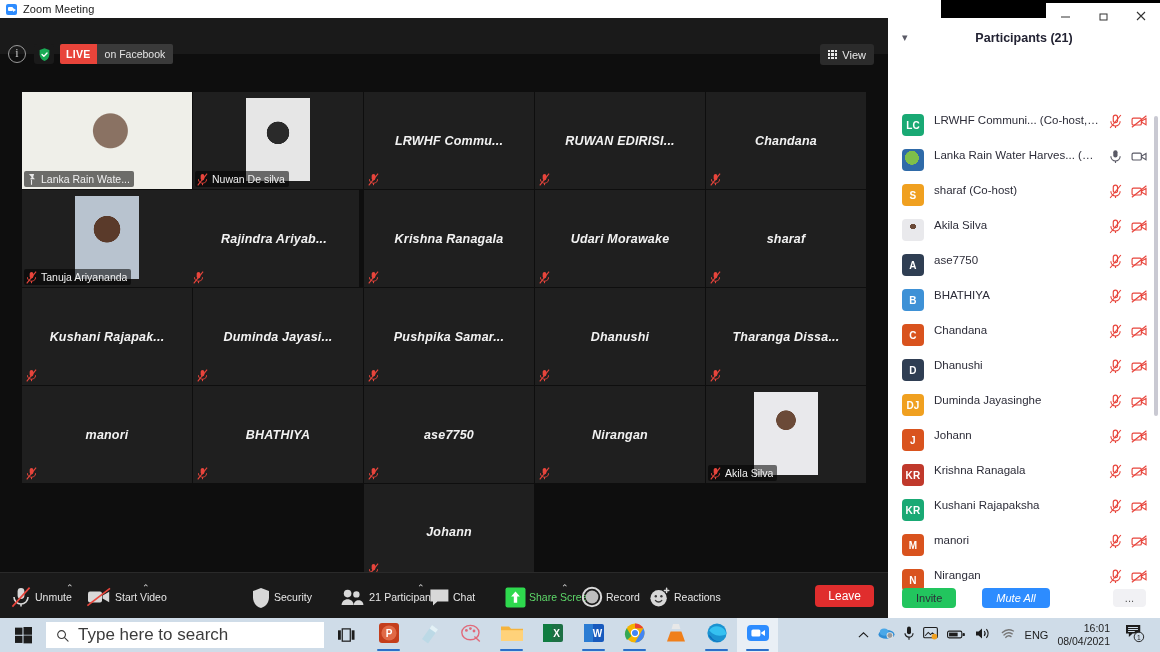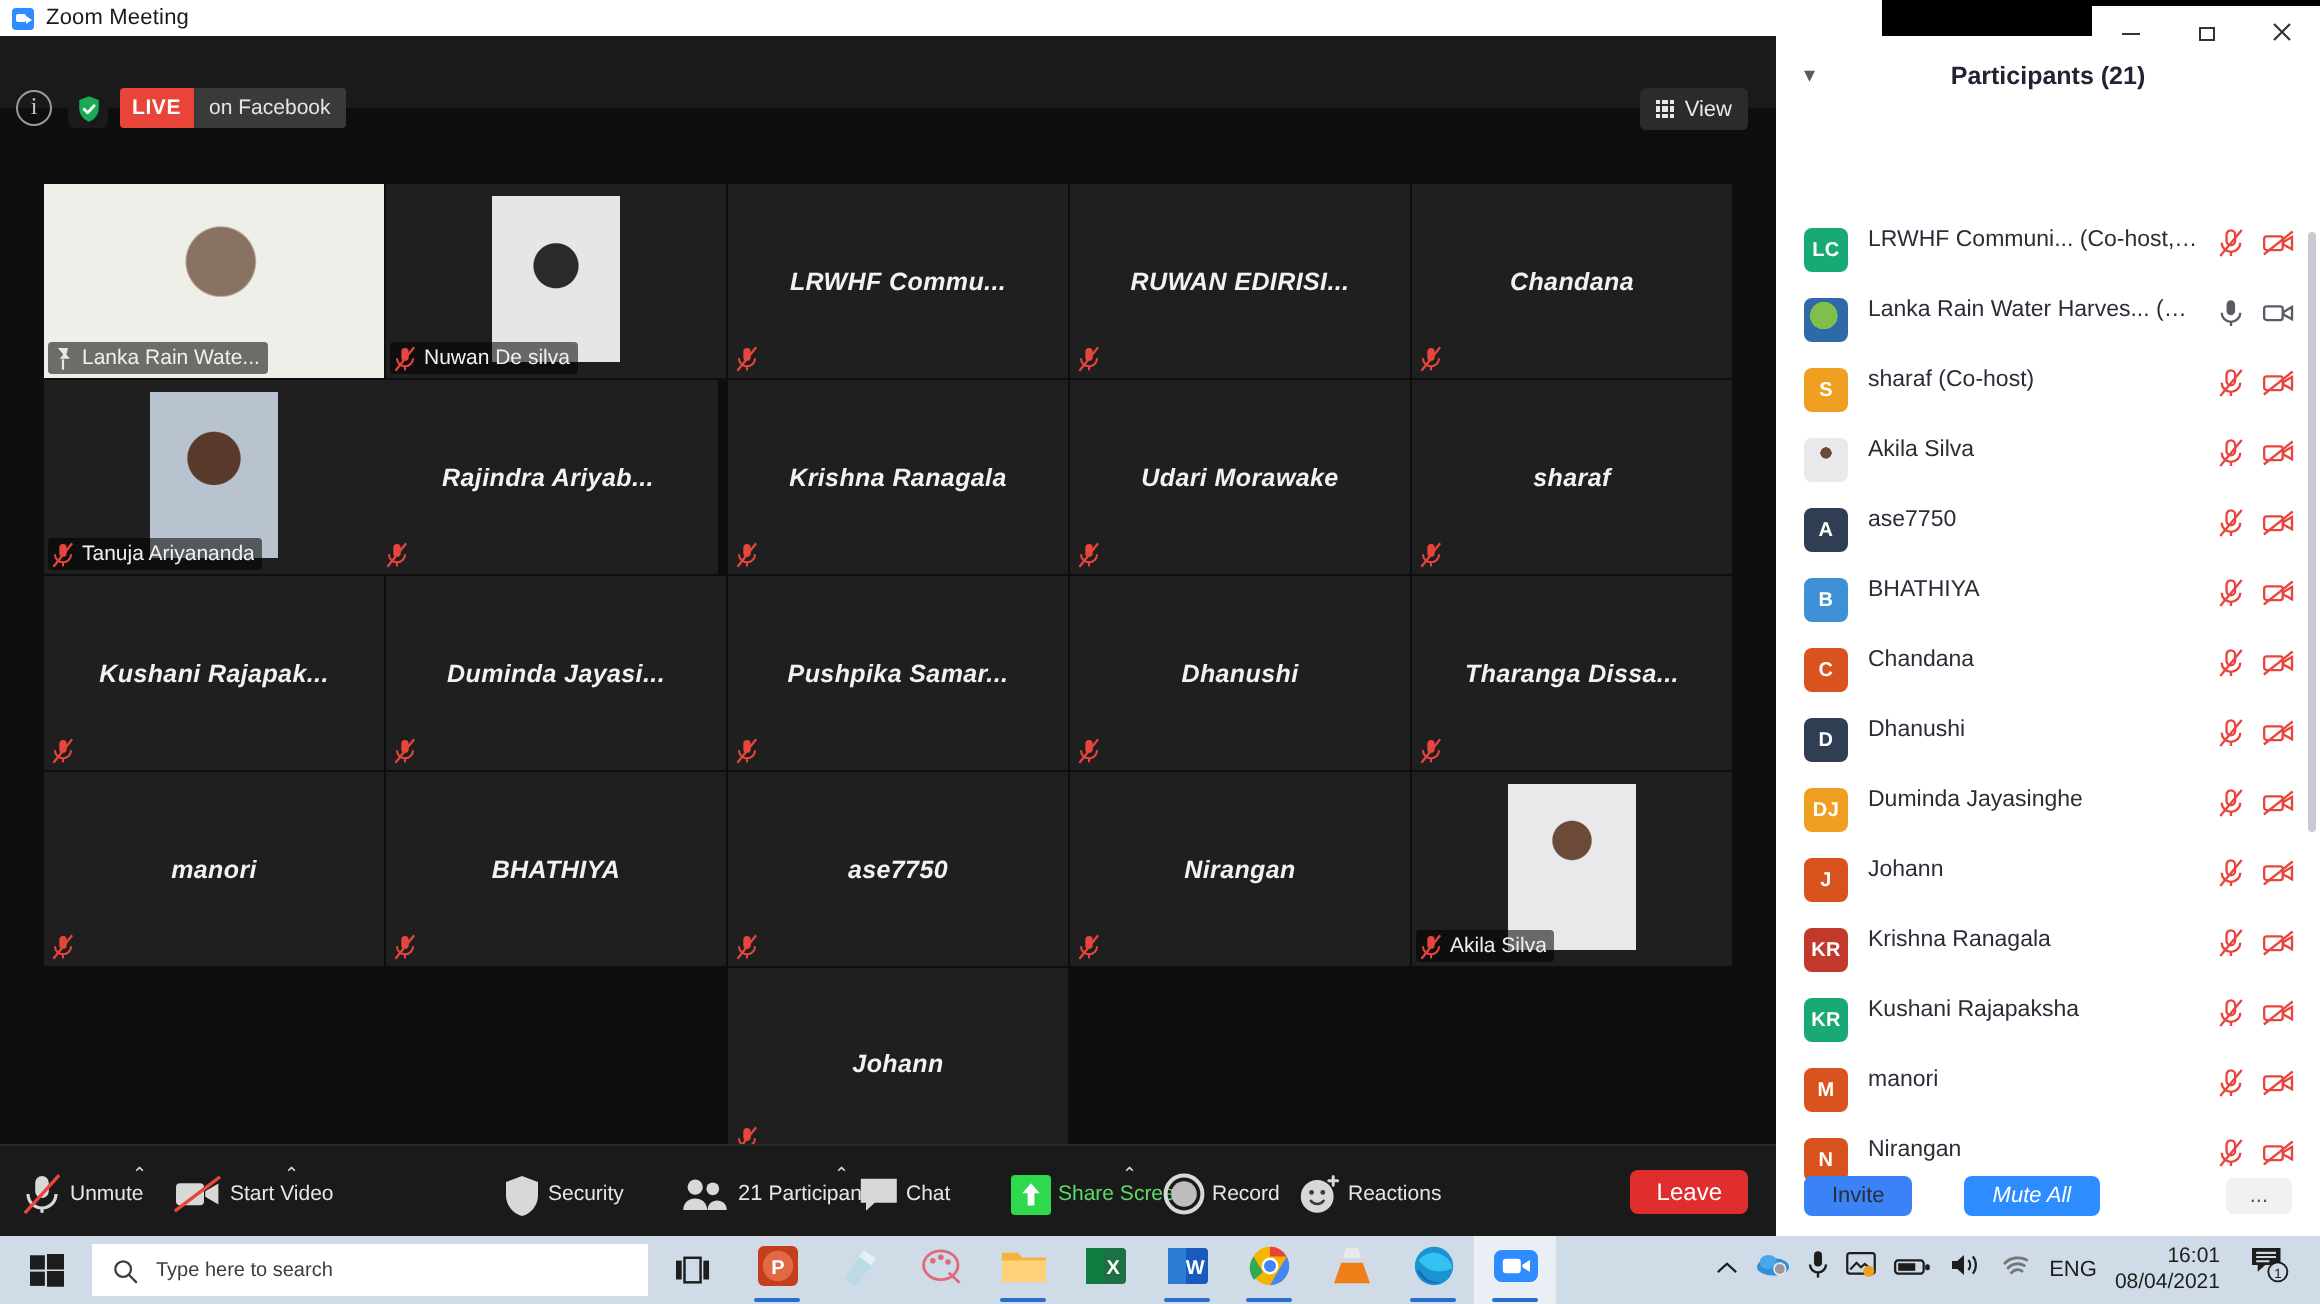--- a/index.html
+++ b/index.html
@@ -182,21 +182,21 @@
   .picons { display: flex; align-items: center; gap: 9px; flex: 0 0 auto; }
   .scrollbar {
     position: absolute; right: 2px; top: 98px; width: 4px; height: 300px;
     background: #c9c9d2; border-radius: 2px;
   }
   .panel-foot {
     position: absolute; left: 0; bottom: 0; width: 272px; height: 40px;
     display: flex; align-items: center; padding: 0 14px; gap: 10px;
   }
   .btn-invite {
-    background: #3b82f6; color: #2c2c38; font-size: 11px;
+    background: #22c55e; color: #2c2c38; font-size: 11px;
     padding: 4px 14px; border-radius: 4px;
   }
   .btn-muteall {
     background: #2d8cff; color: #fff; font-size: 11px;
     padding: 4px 14px; border-radius: 4px; margin-left: 16px; font-style: italic;
   }
   .btn-more {
     background: #f1f1f4; color: #555; font-size: 11px;
     padding: 3px 12px; border-radius: 4px; margin-left: auto;
   }
@@ -207,21 +207,21 @@
     background: #cfdce8; display: flex; align-items: center;
   }
   .start {
     width: 46px; height: 34px; display: flex; align-items: center;
     justify-content: center;
   }
   .tb-search {
     width: 278px; height: 26px; background: #fff; display: flex;
     align-items: center; gap: 9px; padding: 0 10px;
   }
-  .tb-search .ph { font-size: 10px; color: #3c3c3c; }
+  .tb-search .ph { font-size: 17px; color: #3c3c3c; }
   .taskview { width: 44px; display: flex; align-items: center; justify-content: center; }
   .tbapps { display: flex; align-items: center; gap: 0px; }
   .tbapp {
     width: 41px; height: 34px; display: flex; align-items: center;
     justify-content: center; position: relative;
   }
   .tbapp.open::after {
     content: ""; position: absolute; bottom: 1px; left: 9px; width: 23px;
     height: 2.5px; background: #2a6fc9; border-radius: 2px;
   }

